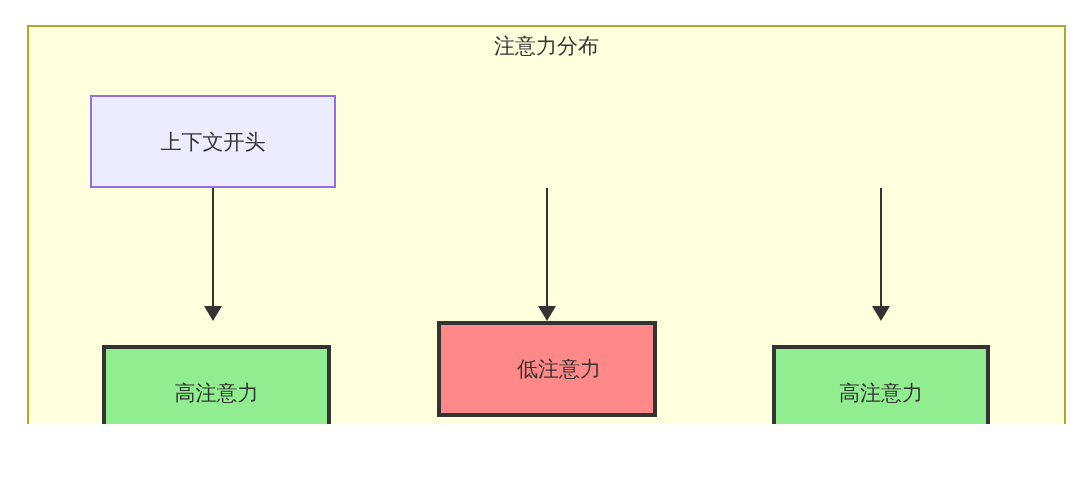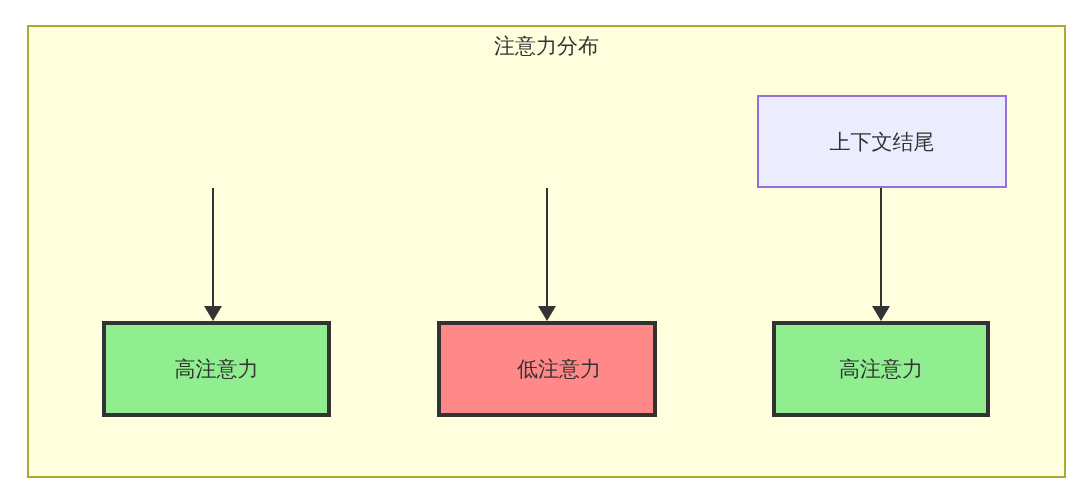--- a/index.html
+++ b/index.html
@@ -4,21 +4,21 @@
 <style>
   html, body {
     margin: 0;
     padding: 0;
     background: #ffffff;
     font-family: "Liberation Sans", "DejaVu Sans", sans-serif;
   }
   .canvas {
     position: relative;
     width: 1080px;
-    height: 496px;
+    height: 424px;
     background: #ffffff;
     overflow: hidden;
   }
   .cluster {
     position: absolute;
     left: 27px;
     top: 25px;
     width: 1039px;
     height: 453px;
     box-sizing: border-box;
@@ -49,21 +49,21 @@
     background: var(--source-fill, #ECECFF);
     border: 2px solid var(--source-border, #9370DB);
     top: 95px;
     height: 93px;
   }
   .target-node {
     border: 4px solid var(--target-border, #333333);
     top: 321px;
     height: 96px;
   }
-  .target-high { background: var(--high-fill, #90EE90); }
+  .target-high { background: var(--high-fill, #90EE90); margin-top: 24px; }
   .target-low  { background: var(--low-fill,  #FF8888); padding-left: 24px; }
 
   .n1 { left: 90px;  width: 246px; }
   .n2 { left: 423px; width: 248px; }
   .n3 { left: 757px; width: 250px; }
 
   .b1 { left: 102px; width: 229px; }
   .b2 { left: 437px; width: 220px; }
   .b3 { left: 772px; width: 218px; }
 
@@ -89,26 +89,26 @@
 </style>
 </head>
 <body>
 
 <div class="canvas">
 
   <div class="cluster"></div>
 
   <div class="cluster-title">注意力分布</div>
 
+  <div class="node source-node n1">上下文开头</div>
   <div class="arrow-line a1-line"></div>
   <div class="arrow-head a1-head"></div>
   <div class="node target-node target-high b1">高注意力</div>
 
   <div class="arrow-line a2-line"></div>
   <div class="arrow-head a2-head"></div>
   <div class="node target-node target-low b2">低注意力</div>
 
-  <div class="node source-node n3">上下文结尾</div>
   <div class="arrow-line a3-line"></div>
   <div class="arrow-head a3-head"></div>
   <div class="node target-node target-high b3">高注意力</div>
 
 </div>
 
 </body></html>

